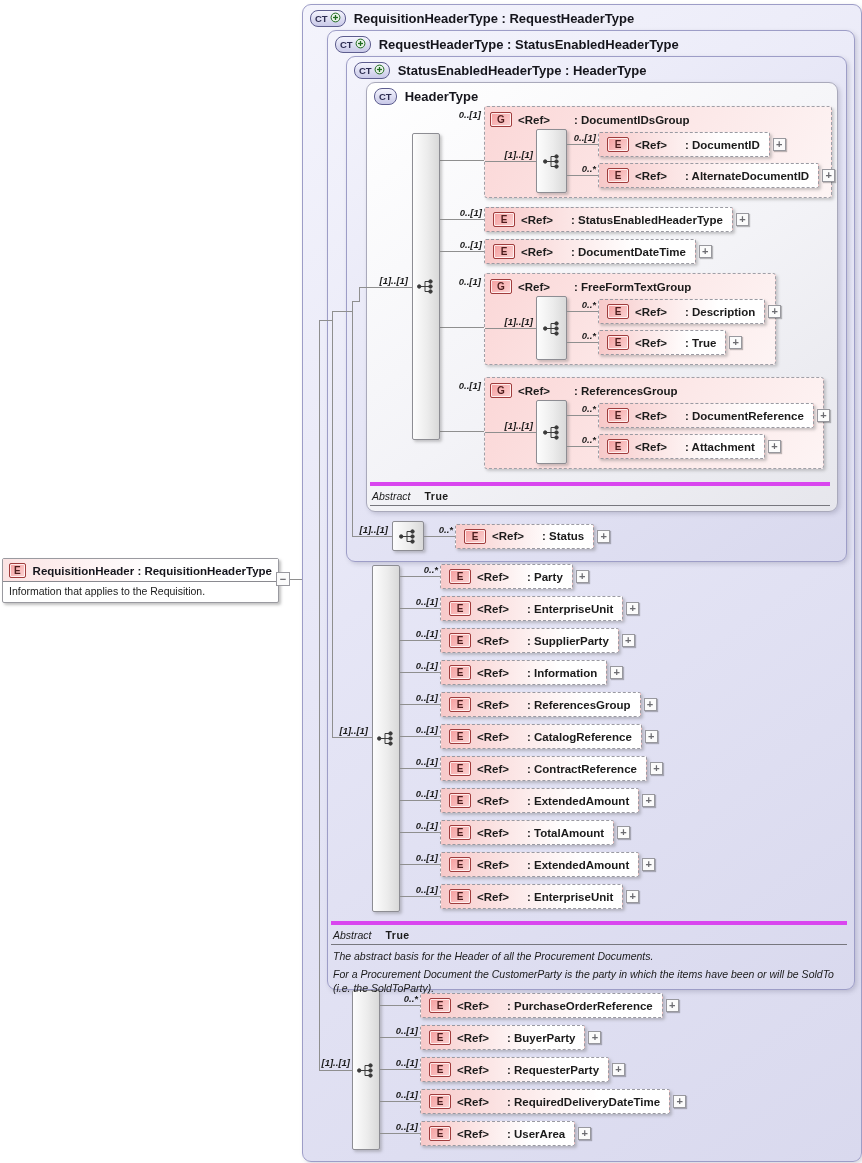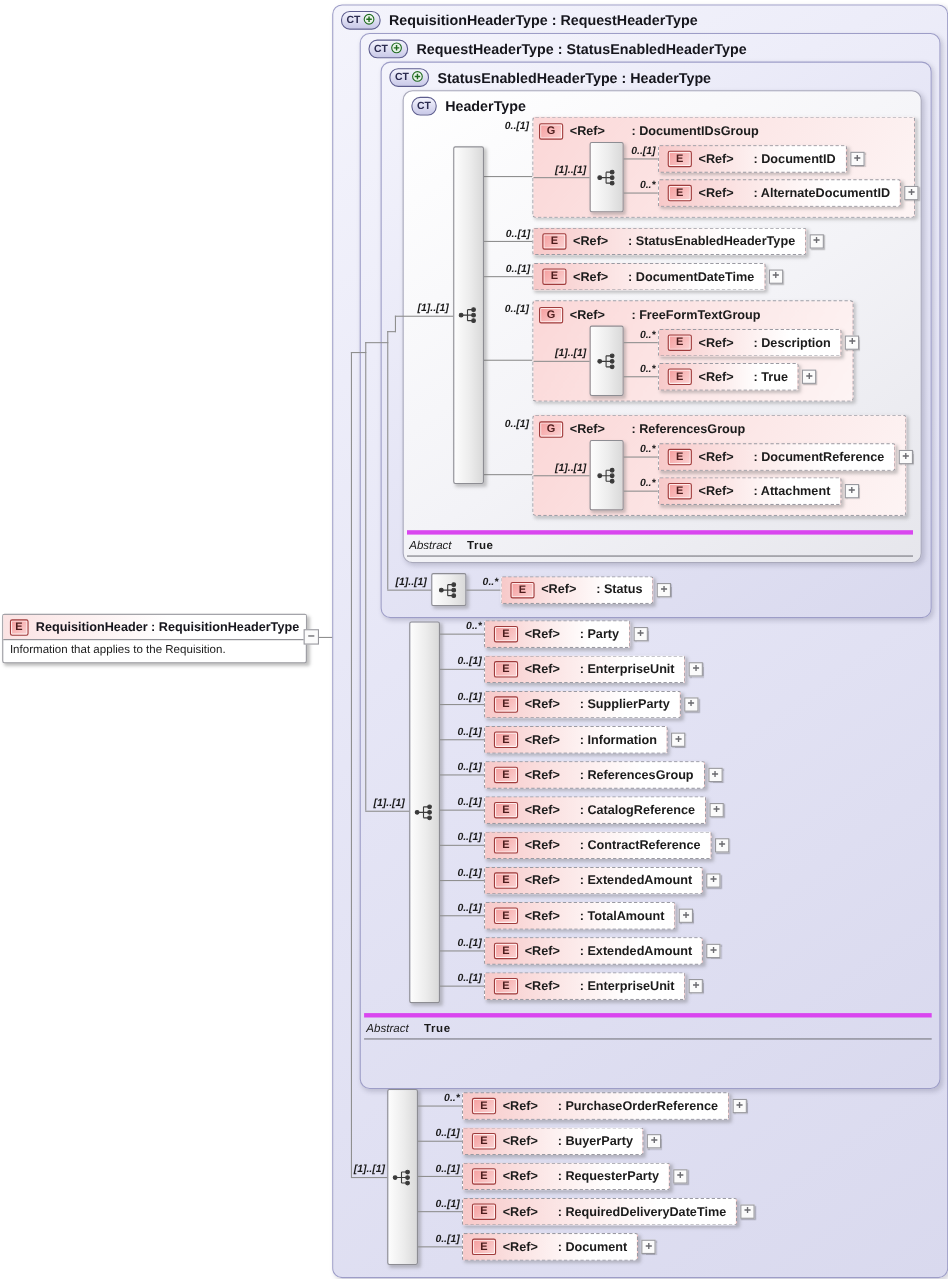--- a/index.html
+++ b/index.html
@@ -538,20 +538,22 @@
         </span>
         <span class="plusbox"></span>
       </div>
     </div>
 
   <div class="abstract" style="left:331px;top:921px;width:516px;">
     <div class="arow">
       <span class="ab-label">Abstract</span>
       <span class="ab-value">True</span>
     </div>
+    <div class="ab-note">The abstract basis for the Header of all the Procurement Documents.</div>
+    <div class="ab-note">For a Procurement Document the CustomerParty is the party in which the items have been or will be SoldTo (i.e. the SoldToParty).</div>
   </div>
 
   <div id="requisition-list" class="flowlist" style="left:380px;top:993px;">
       <div class="row">
         <span class="link w40">
           <span class="occ">0..*</span>
         </span>
         <span class="card">
           <span class="badge">E</span>
           <span class="reftxt">&lt;Ref&gt;</span>
@@ -592,21 +594,21 @@
         </span>
         <span class="plusbox"></span>
       </div>
       <div class="row">
         <span class="link w40">
           <span class="occ">0..[1]</span>
         </span>
         <span class="card">
           <span class="badge">E</span>
           <span class="reftxt">&lt;Ref&gt;</span>
-          <span class="ename">: Document</span>
+          <span class="ename">: UserArea</span>
         </span>
         <span class="plusbox"></span>
       </div>
     </div>
 
   <div class="root-el">
     <div class="root-head">
       <span class="badge">E</span>
       <span class="root-title">RequisitionHeader : RequisitionHeaderType</span>
     </div>

